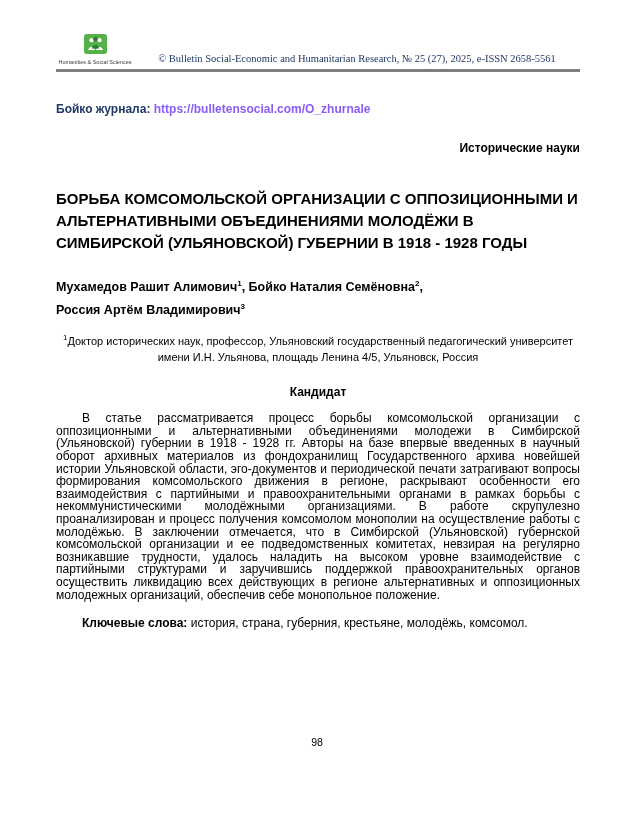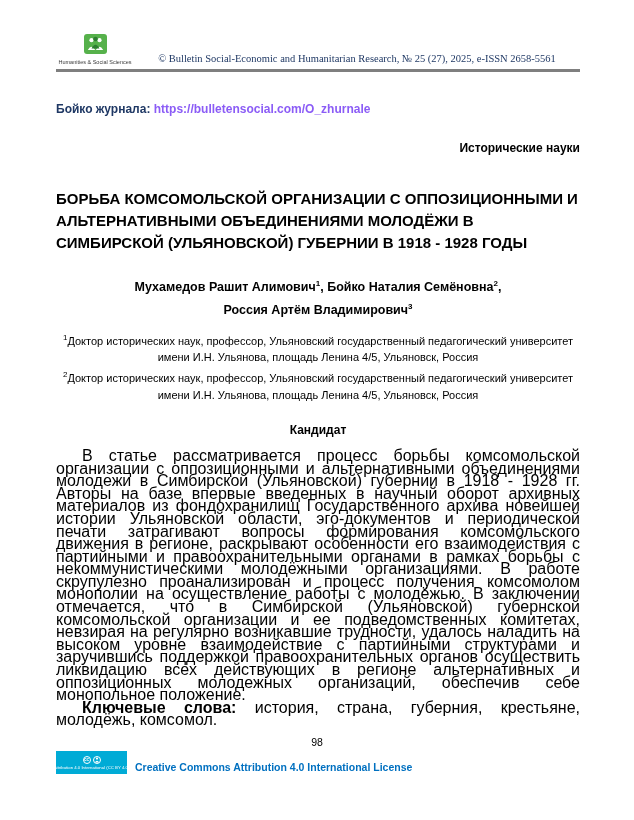--- a/index.html
+++ b/index.html
@@ -62,21 +62,20 @@
 
   .paper-title {
     margin-top: 33px;
     font-size: 15px;
     font-weight: bold;
     line-height: 22px;
   }
 
   .authors {
     margin-top: 20px;
-    text-align: center;
     font-size: 12.5px;
     font-weight: bold;
     line-height: 20px;
   }
   .authors sup, .affil sup { font-size: 8px; }
 
   .affiliations {
     margin-top: 8px;
     text-align: center;
     font-size: 11px;
@@ -85,26 +84,26 @@
 
   .abstract-heading {
     margin-top: 19px;
     text-align: center;
     font-size: 12px;
     font-weight: bold;
   }
 
   .para {
     margin-top: 13px;
-    font-size: 16px;
+    font-size: 12px;
     line-height: 12.6px;
     text-align: justify;
     text-indent: 26px;
   }
-  .keywords-line { margin-top: 0; }
+  .keywords-line { margin-top: 16px; }
   .kw-label { font-weight: bold; }
 
   
   .page-number {
     position: absolute;
     top: 736px;
     left: 0;
     width: 100%;
     text-align: center;
     font-size: 10.5px;
@@ -182,39 +181,23 @@
 
     <h1 class="paper-title">БОРЬБА КОМСОМОЛЬСКОЙ ОРГАНИЗАЦИИ С ОППОЗИЦИОННЫМИ И АЛЬТЕРНАТИВНЫМИ ОБЪЕДИНЕНИЯМИ МОЛОДЁЖИ В СИМБИРСКОЙ (УЛЬЯНОВСКОЙ) ГУБЕРНИИ В 1918 - 1928 ГОДЫ</h1>
 
     <div class="authors">
       <div><span>Мухамедов Рашит Алимович</span><sup>1</sup><span>, </span><span>Бойко Наталия Семёновна</span><sup>2</sup><span>,</span></div>
       <div><span>Россия Артём Владимирович</span><sup>3</sup></div>
     </div>
 
     <div class="affiliations">
       <div class="affil"><sup>1</sup><span>Доктор исторических наук, профессор, Ульяновский государственный педагогический университет имени И.Н. Ульянова, площадь Ленина 4/5, Ульяновск, Россия</span></div>
-      <div class="affil"><sup>2</sup><span>Доктор исторических наук, профессор, Ульяновский государственный педагогический университет имени И.Н. Ульянова, площадь Ленина 4/5, Ульяновск, Россия</span></div>
     </div>
 
     <div class="abstract-heading">Кандидат</div>
     <p class="para">В статье рассматривается процесс борьбы комсомольской организации с оппозиционными и альтернативными объединениями молодежи в Симбирской (Ульяновской) губернии в 1918 - 1928 гг. Авторы на базе впервые введенных в научный оборот архивных материалов из фондохранилищ Государственного архива новейшей истории Ульяновской области, эго-документов и периодической печати затрагивают вопросы формирования комсомольского движения в регионе, раскрывают особенности его взаимодействия с партийными и правоохранительными органами в рамках борьбы с некоммунистическими молодёжными организациями. В работе скрупулезно проанализирован и процесс получения комсомолом монополии на осуществление работы с молодёжью. В заключении отмечается, что в Симбирской (Ульяновской) губернской комсомольской организации и ее подведомственных комитетах, невзирая на регулярно возникавшие трудности, удалось наладить на высоком уровне взаимодействие с партийными структурами и заручившись поддержкой правоохранительных органов осуществить ликвидацию всех действующих в регионе альтернативных и оппозиционных молодежных организаций, обеспечив себе монопольное положение.</p>
 
     <p class="para keywords-line"><span class="kw-label">Ключевые слова:</span><span> история, страна, губерния, крестьяне, молодёжь, комсомол.</span></p>
 
   </div>
 
   <div class="page-number">98</div>
-  <div class="footer-license">
-    <div class="cc-badge">
-      <div class="cc-icons">
-        <span class="cc-circle">cc</span>
-        <span class="cc-circle">
-          <svg width="6" height="6" viewBox="0 0 6 6" aria-hidden="true">
-            <circle cx="3" cy="1.6" r="1.1" fill="#ffffff"></circle>
-            <path d="M0.8 5.4 q2.2 -3.4 4.4 0 z" fill="#ffffff"></path>
-          </svg>
-        </span>
-      </div>
-      <div class="cc-badge-text">Attribution 4.0 International (CC BY 4.0)</div>
-    </div>
-    <span class="license-text">Creative Commons Attribution 4.0 International License</span>
-  </div>
 </div>
 
 </body></html>

